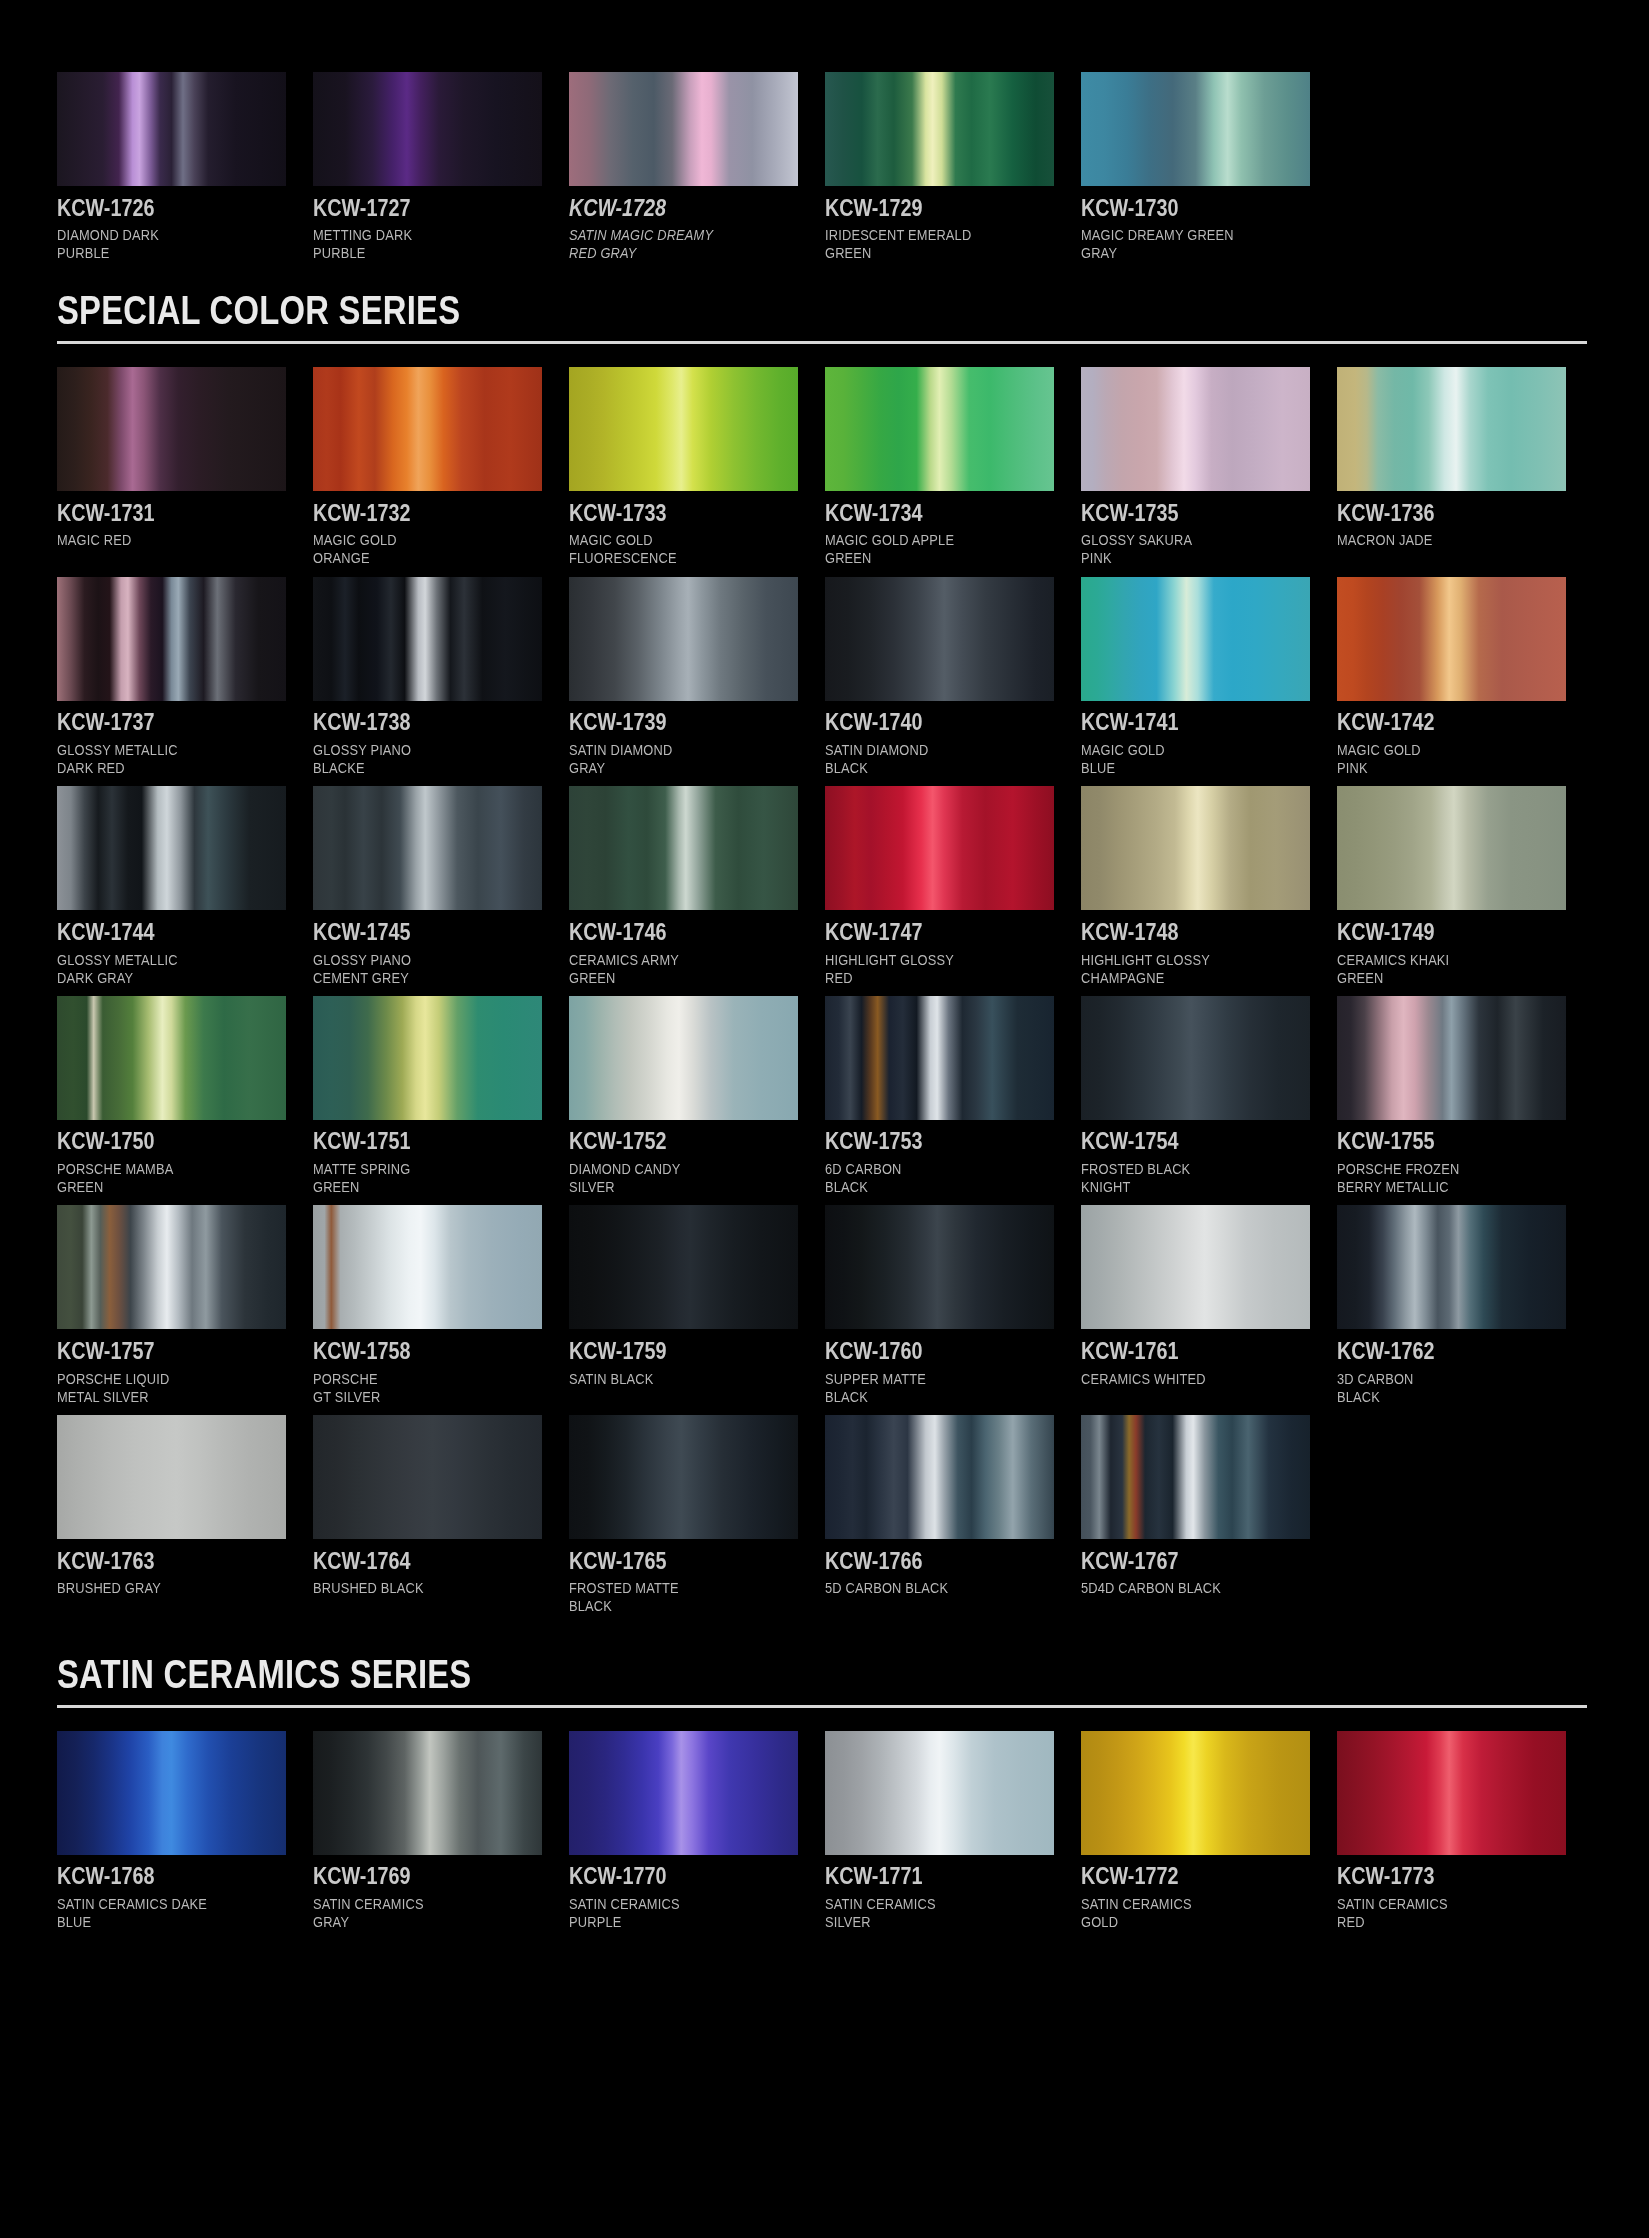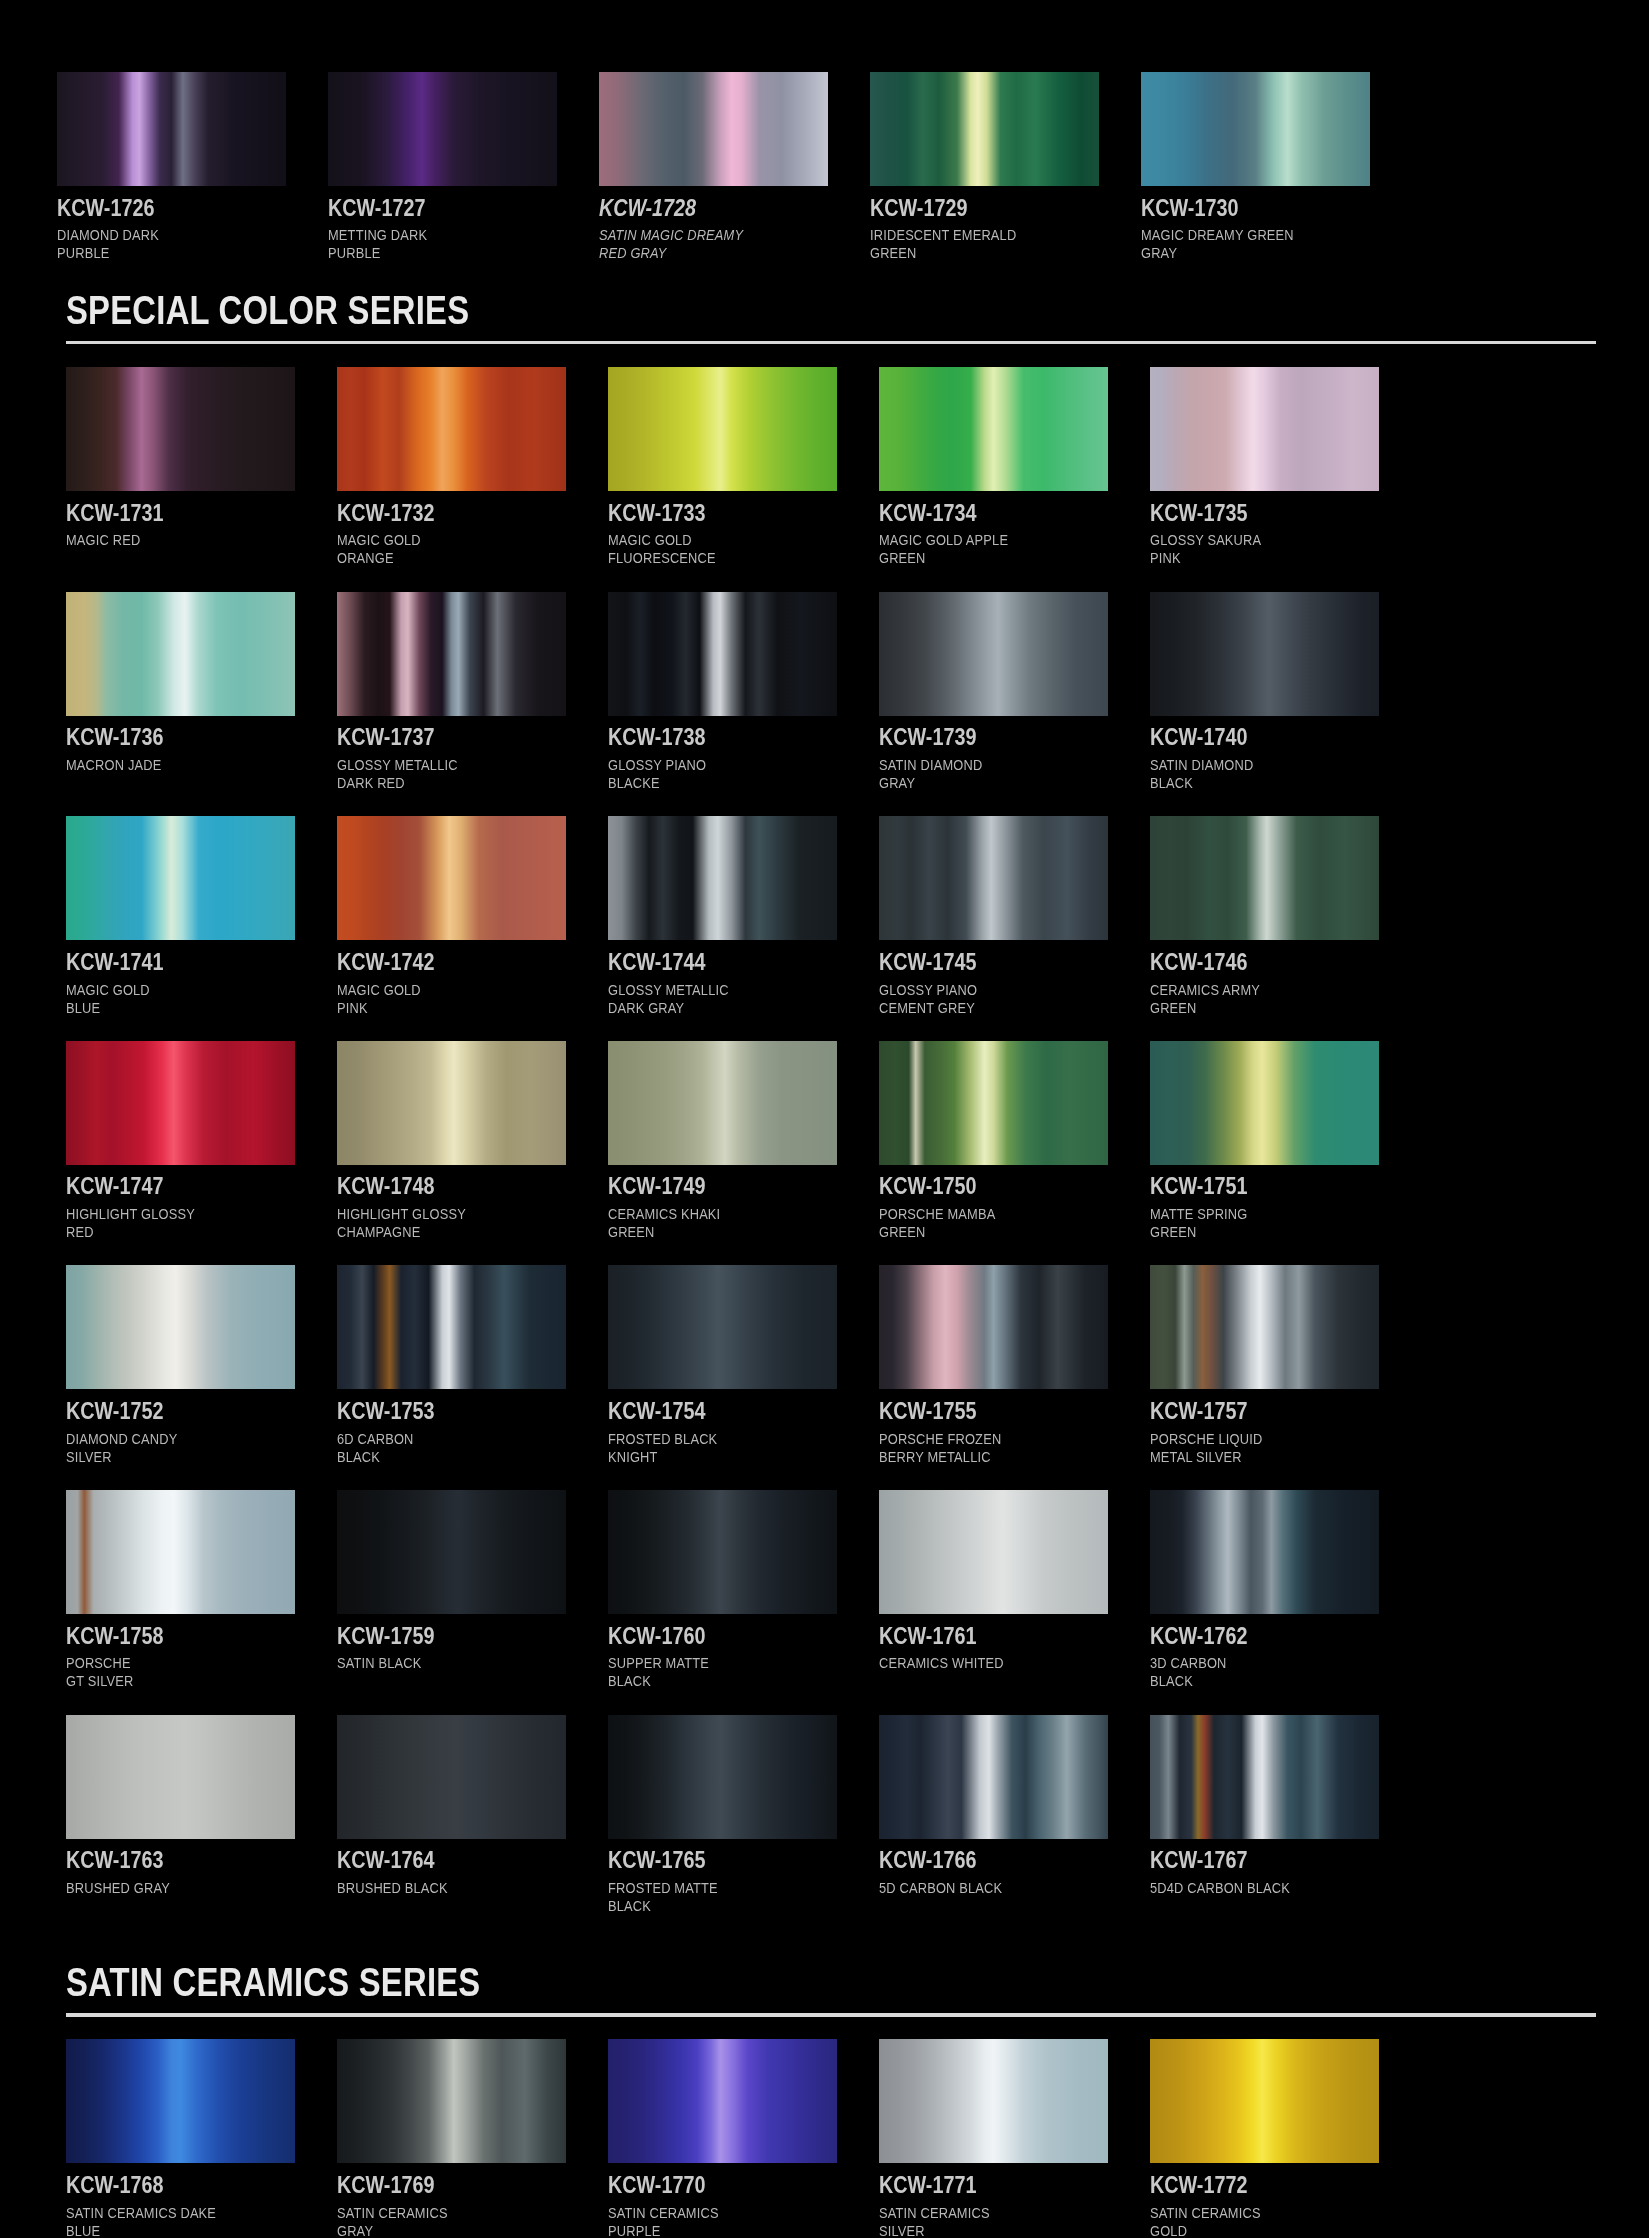--- a/index.html
+++ b/index.html
@@ -17,21 +17,21 @@
     box-sizing:border-box;
   }
   .inner{
     position:absolute;
     left:57px;
     top:72px;
     width:1536px;
   }
 
   
-  .section{margin:9px;}
+  .section{margin:0;}
   .section-head{
     margin:0 0 6.7px 0;
     padding:0;
   }
   .section-title{
     display:block;
     font-size:41px;
     line-height:43px;
     font-weight:bold;
     letter-spacing:0.3px;
@@ -46,21 +46,21 @@
     background:#d8d8d8;
     margin-top:9.3px;
     margin-bottom:22.6px;
     width:1530px;
   }
 
   
   .grid{
     display:flex;
     flex-wrap:wrap;
-    gap:15px;
+    gap:0px;
   }
   .cell{
     width:256px;
     box-sizing:border-box;
     padding-right:27px;
     margin-bottom:9.3px;
   }
   .cell-5col{ width:251px; }
 
   .swatch{

